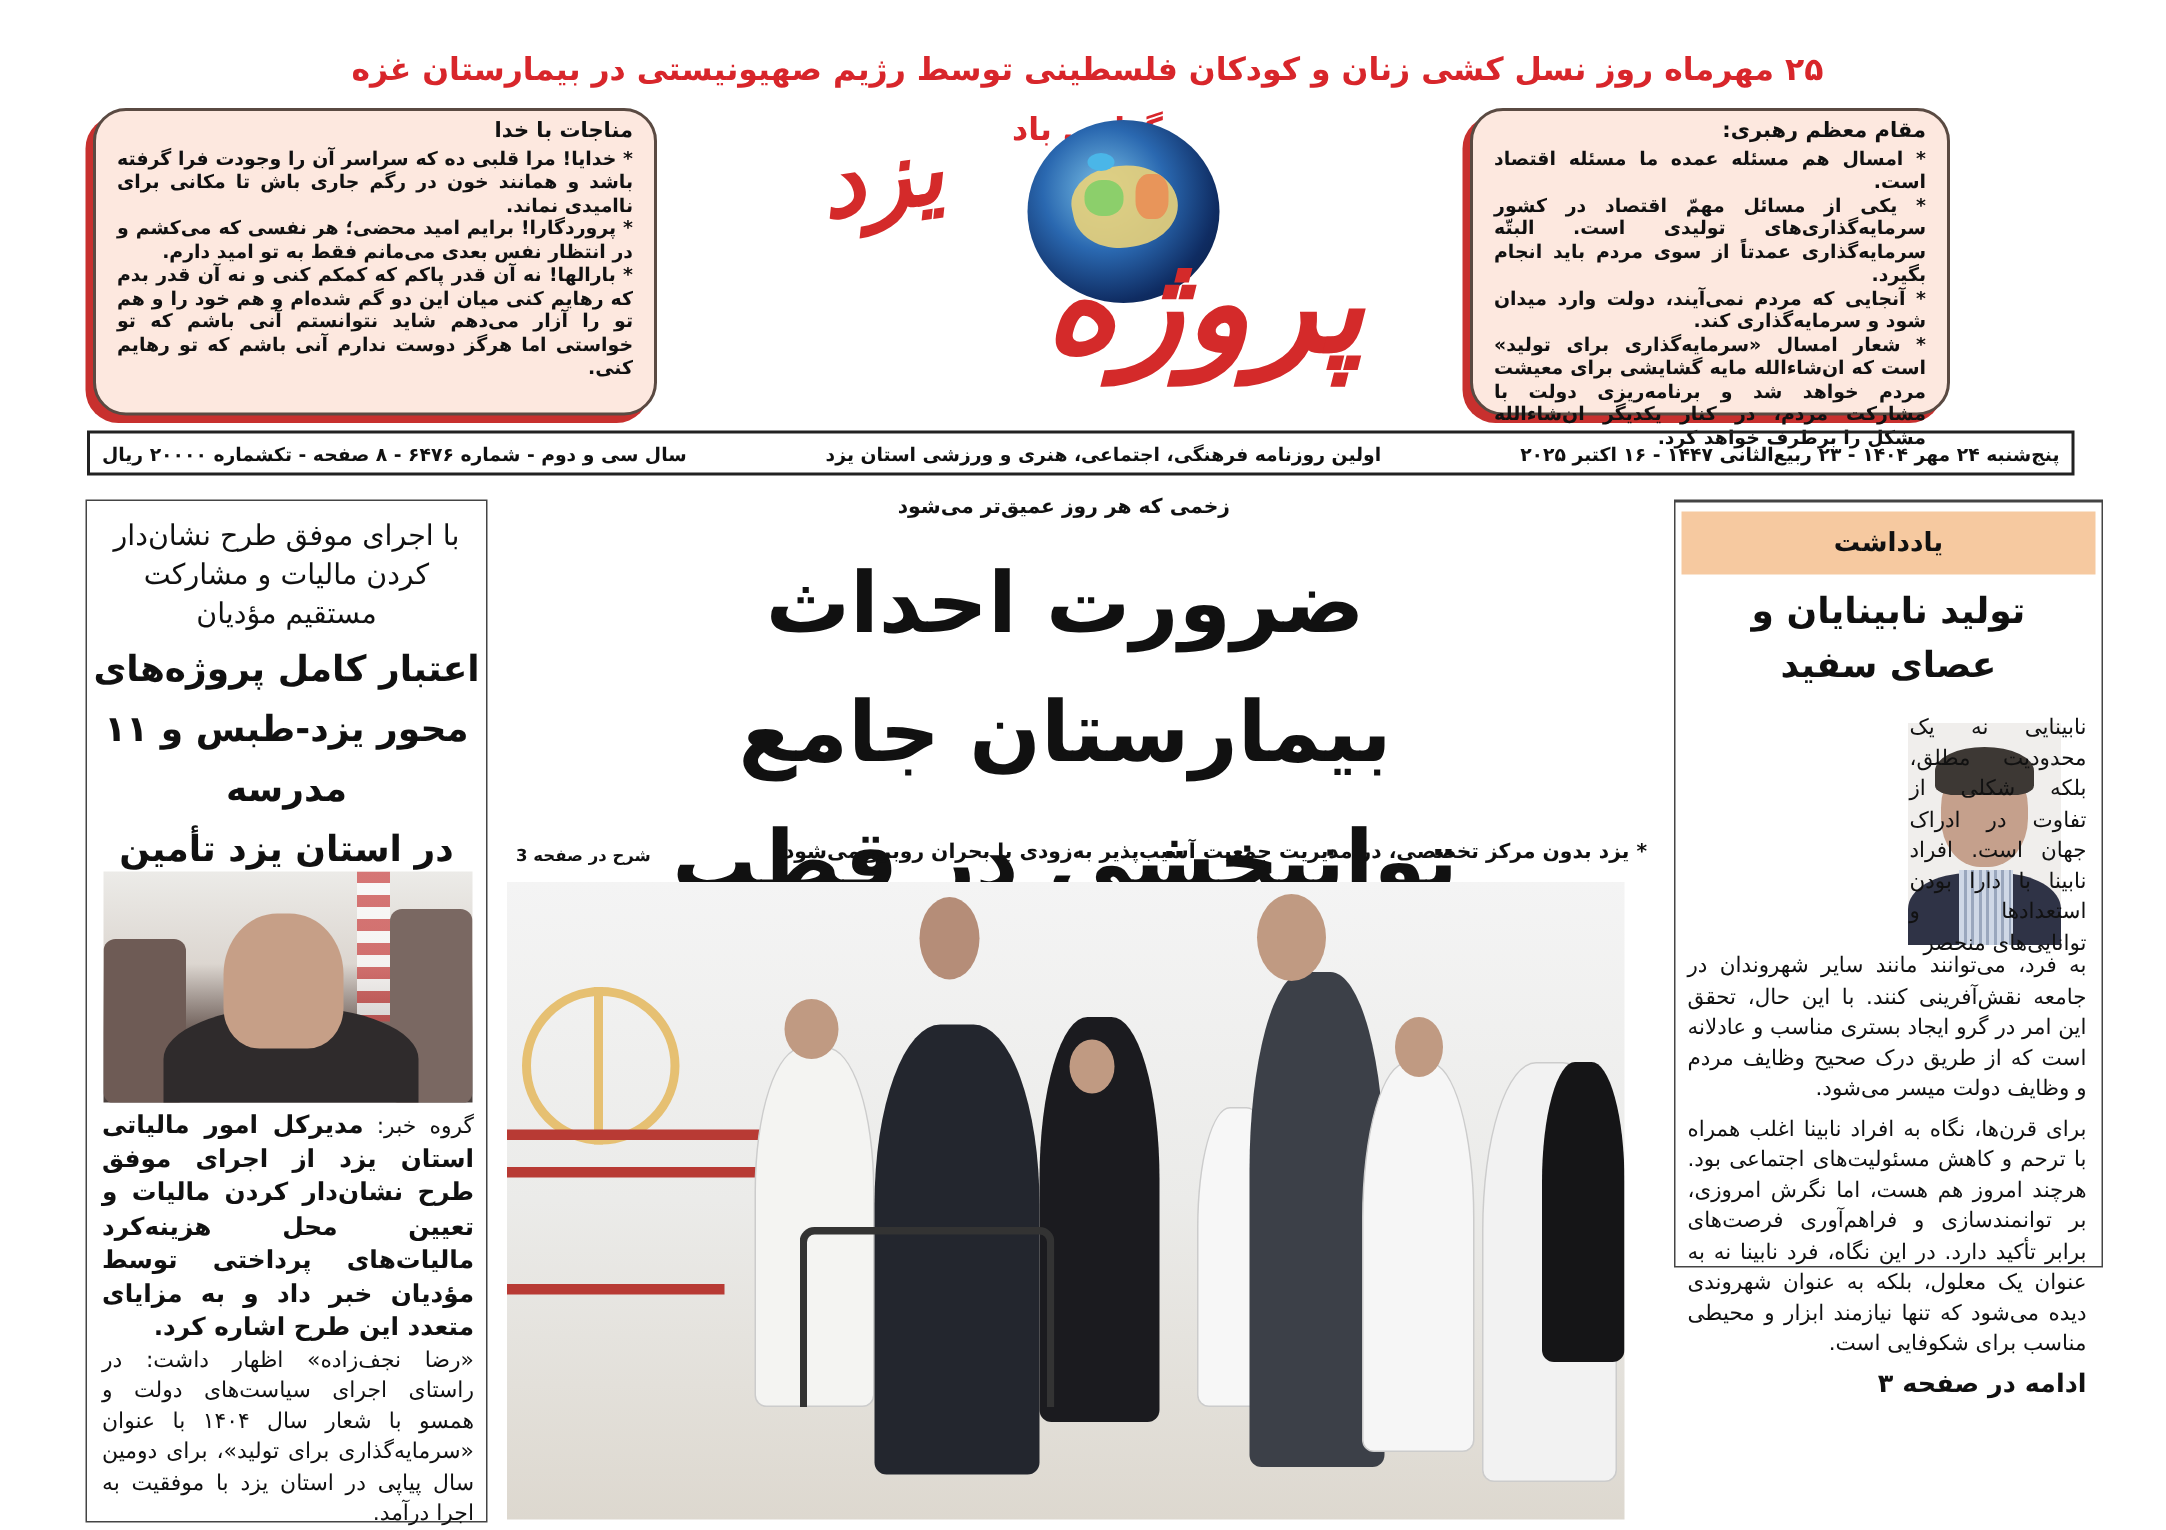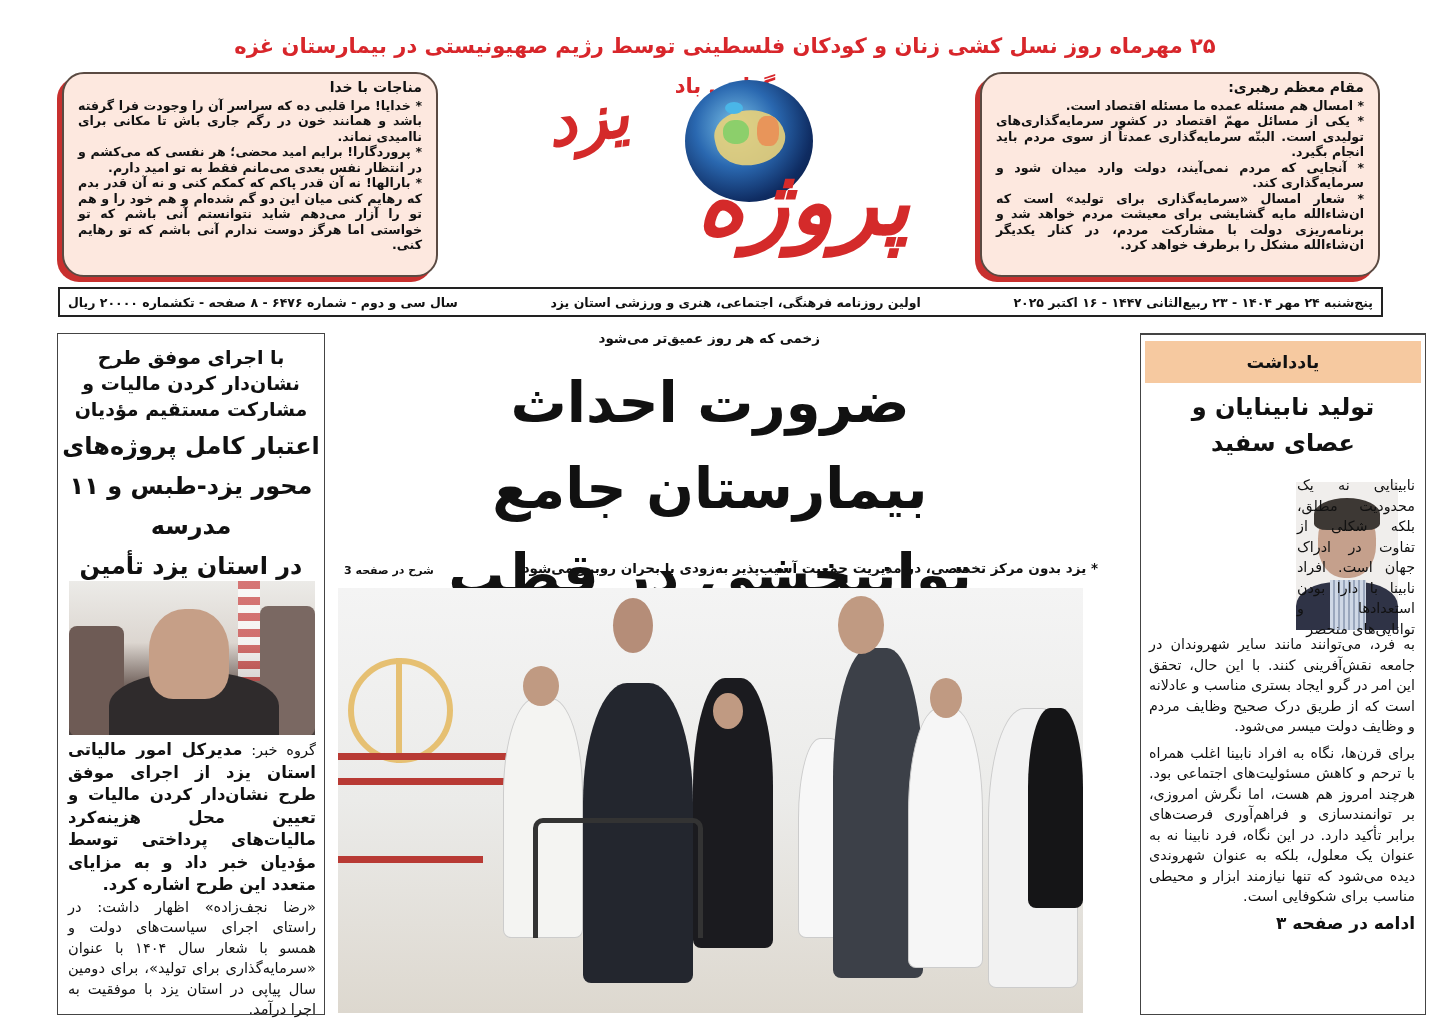--- a/index.html
+++ b/index.html
@@ -6,21 +6,21 @@
   html, body { width: 1444px; height: 1020px; background: #ffffff; overflow: hidden; }
   body { position: relative; font-family: "DejaVu Sans", sans-serif; color: #111; direction: rtl; }
 
   .banner {
     position: absolute; top: 26px; left: 200px; width: 1050px; height: 40px;
     text-align: center; color: #d8262b; font-weight: bold; font-size: 21px; line-height: 40px;
     font-family: "DejaVu Sans", sans-serif;
   }
 
   .quote-box {
-    position: absolute; top: 72px; width: 400px; height: 205px;
+    position: absolute; top: 72px; width: 320px; height: 205px;
     background: #fde8df; border: 2px solid #5a4a42; border-radius: 22px;
     box-shadow: -5px 5px 0 #c8302e;
     padding: 6px 14px 6px 14px; font-size: 12.6px; line-height: 15.5px; font-weight: bold;
     text-align: justify; text-align-last: right;
   }
   .quote-box.right { left: 980px; }
   .quote-box.left { left: 62px; width: 376px; box-shadow: -5px 5px 0 #c8302e; }
   .quote-box h3 { text-align: center; font-size: 14px; margin-bottom: 2px; }
   .quote-box p { margin: 0; }
 
@@ -46,21 +46,21 @@
   .dateline {
     position: absolute; top: 287px; left: 58px; width: 1325px; height: 30px;
     border: 2px solid #222; display: flex; justify-content: space-between; align-items: center;
     padding: 0 8px; font-size: 12.5px; font-weight: bold;
   }
 
   .col-left {
     position: absolute; top: 333px; left: 57px; width: 268px; height: 682px;
     border: 1px solid #444;
   }
-  .col-left .kicker { text-align: center; font-weight: bold; font-size: 19px; line-height: 26px; margin-top: 10px; padding: 0 12px; }
+  .col-left .kicker { text-align: center; font-weight: normal; font-size: 19px; line-height: 26px; margin-top: 10px; padding: 0 12px; }
   .col-left .head { text-align: center; font-weight: bold; font-size: 24px; line-height: 40px; margin-top: 4px; }
   .col-left .photo {
     position: absolute; top: 247px; left: 11px; width: 246px; height: 154px;
     background: linear-gradient(180deg, #ecebe8 0%, #dcd6d0 40%, #6a5a54 70%, #4a403d 100%);
     overflow: hidden;
   }
   .photo .person { position: absolute; left: 80px; top: 28px; width: 80px; height: 90px; border-radius: 45% 45% 30% 30%; background: #c69f87; }
   .photo .suit { position: absolute; left: 40px; top: 90px; width: 170px; height: 70px; border-radius: 50% 50% 0 0; background: #2f2b2c; }
   .photo .chair-l { position: absolute; left: 0; top: 45px; width: 55px; height: 110px; background: #6e5b55; border-radius: 8px; }
   .photo .chair-r { position: absolute; right: 0; top: 25px; width: 55px; height: 130px; background: #7a6862; border-radius: 8px; }
@@ -88,21 +88,21 @@
     overflow: hidden;
   }
   .main-photo .rail { position: absolute; left: 0; height: 7px; background: #b83a34; }
   .main-photo .wheel { position: absolute; left: 10px; top: 70px; width: 105px; height: 105px; border: 6px solid #e6c072; border-radius: 50%; }
   .main-photo .wheel::after { content: ""; position: absolute; left: 42px; top: -6px; width: 6px; height: 105px; background: #e6c072; }
   .main-photo .fig { position: absolute; border-radius: 40% 40% 8px 8px; }
   .main-photo .head { position: absolute; border-radius: 50%; background: #c09a82; }
   .main-photo .walker { position: absolute; left: 195px; top: 230px; width: 170px; height: 120px; border: 5px solid #333; border-bottom: none; border-radius: 10px 10px 0 0; }
 
   .col-right {
-    position: absolute; top: 333px; left: 1140px; width: 286px; height: 682px;
+    position: absolute; top: 333px; left: 1116px; width: 286px; height: 512px;
     border: 1px solid #444; border-top: 2px solid #444;
   }
   .col-right .label {
     background: #f6c9a0; height: 42px; line-height: 42px; text-align: center;
     font-weight: bold; font-size: 17.5px; margin: 6px 4px 0 4px;
   }
   .col-right .title { text-align: center; font-weight: bold; font-size: 24px; line-height: 36px; margin-top: 6px; }
   .col-right .portrait {
     position: absolute; top: 147px; left: 155px; width: 102px; height: 148px;
     background: #f0eeec; overflow: hidden;

